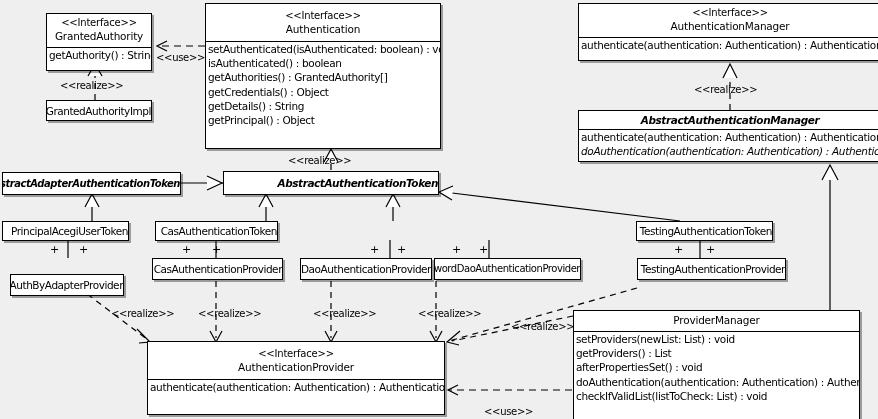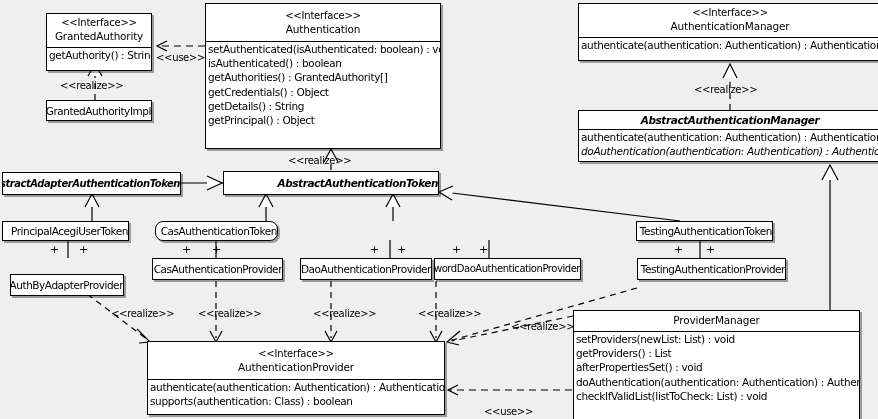--- a/index.html
+++ b/index.html
@@ -219,21 +219,21 @@
   </div>
 
   <div class="uml flat" style="left:223px;top:171px;width:216px;height:24px;">
     <span class="cname ital">AbstractAuthenticationToken</span>
   </div>
 
   <div class="uml flat" style="left:2px;top:221px;width:127px;height:20px;">
     <span class="cname">PrincipalAcegiUserToken</span>
   </div>
 
-  <div class="uml flat" style="left:155px;top:221px;width:123px;height:20px;border-radius:8px;">
+  <div class="uml flat" style="left:155px;top:221px;width:123px;height:20px;">
     <span class="cname">CasAuthenticationToken</span>
   </div>
 
 
   <div class="uml flat" style="left:636px;top:221px;width:137px;height:20px;">
     <span class="cname">TestingAuthenticationToken</span>
   </div>
 
   <div class="uml flat" style="left:10px;top:274px;width:114px;height:22px;">
     <span class="cname">AuthByAdapterProvider</span>
@@ -255,21 +255,20 @@
     <span class="cname">TestingAuthenticationProvider</span>
   </div>
 
   <div class="uml" style="left:147px;top:341px;width:298px;height:74px;">
     <div class="hdr sep" style="height:38px;padding-top:5px;">
       <span class="stereo">&lt;&lt;Interface&gt;&gt;</span>
       <span class="cname">AuthenticationProvider</span>
     </div>
     <div class="ops">
       <span class="op">authenticate(authentication: Authentication) : Authentication</span>
-      <span class="op">supports(authentication: Class) : boolean</span>
     </div>
   </div>
 
   <div class="uml" style="left:573px;top:310px;width:287px;height:112px;">
     <div class="hdr sep" style="height:21px;padding-top:2px;">
       <span class="cname">ProviderManager</span>
     </div>
     <div class="ops">
       <span class="op">setProviders(newList: List) : void</span>
       <span class="op">getProviders() : List</span>

